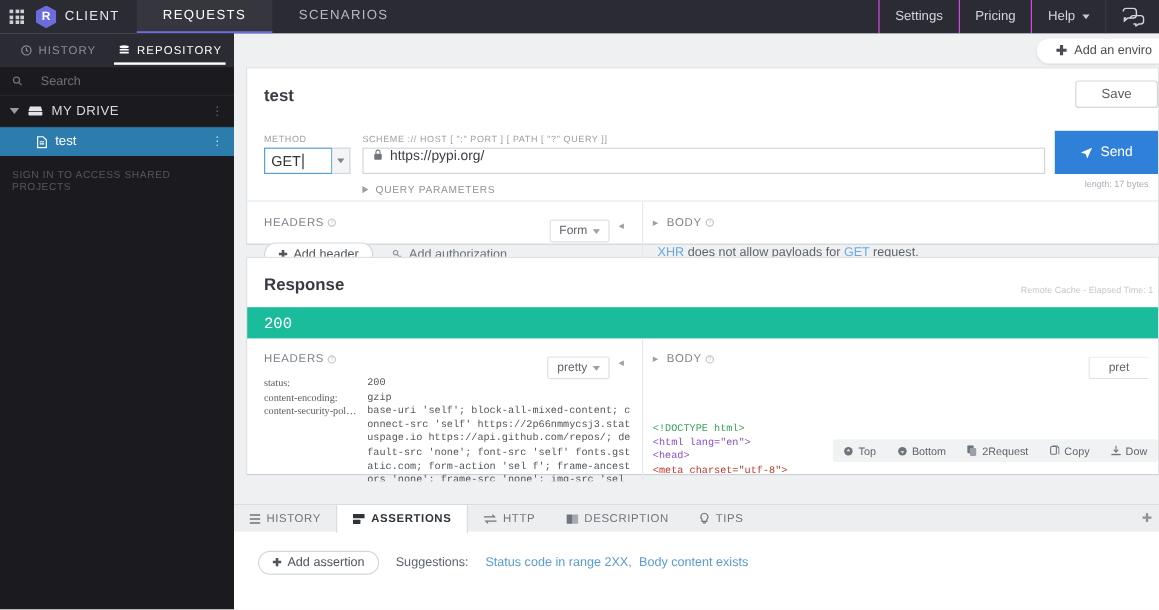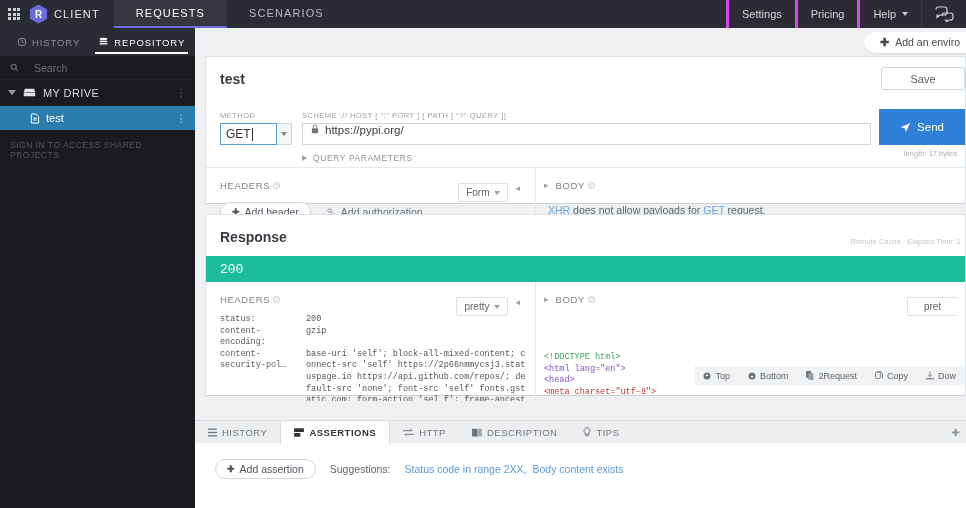--- a/index.html
+++ b/index.html
@@ -34,21 +34,21 @@
   .nav-tab {
     display: flex; align-items: center; padding: 0 22px;
     color: #b9b9c4; font-size: 11px; letter-spacing: 1.1px; cursor: pointer;
     border-bottom: 2px solid transparent;
   }
   .nav-tab.active { background: #36363f; color: #ffffff; border-bottom-color: #6c6ce0; }
   .topbar-spacer { flex: 1; }
   .top-right { display: flex; align-items: stretch; }
   .top-link {
     display: flex; align-items: center; padding: 0 13px; color: #d4d4dc;
-    font-size: 11px; cursor: pointer; border-left: 3px solid #d946ef;
+    font-size: 11px; cursor: pointer; border-left: 1px solid #d946ef;
   }
   .caret-dn {
     display:inline-block; margin-left:6px;
     border-left: 3.5px solid transparent; border-right: 3.5px solid transparent;
     border-top: 4px solid #c8c8d2;
   }
   .chat-ico { display:flex; align-items:center; padding: 0 12px; cursor:pointer; border-left:1px solid #3a3a43;}
 
   
   .sidebar {
@@ -109,21 +109,21 @@
     font-size: 10.5px; color: #4a4a52; cursor: pointer; margin-right: -8px;
     box-shadow: 0 1px 2px rgba(0,0,0,.10);
   }
   .card {
     background: #ffffff; margin: 0 0 0 10px; border: 1px solid #dfe2e5;
     border-bottom: 1px solid #cdd1d5;
   }
   .req-card { position: relative; height: 148px; }
   .card-title { font-size: 14px; font-weight: bold; color: #3a3a42; padding: 14px 0 0 14px; }
   .save-btn {
-    position: absolute; top: 10px; right: 0px; width: 84px; height: 23px;
+    position: absolute; top: 10px; right: 0px; width: 69px; height: 23px;
     background: #fff; border: 1px solid #d3d7db; border-radius: 3px;
     font-size: 11px; color: #5a5a62; display:flex; align-items:center; justify-content:center;
     cursor:pointer;
   }
   .lbl-sm { font-size: 7.5px; color: #9aa0a6; letter-spacing: .5px; }
   .method-row { display: flex; align-items: flex-end; gap: 0; padding: 10px 0 0 14px; }
   .method-block { width: 72px; }
   .method-input {
     width: 72px; height: 22px; border: 1px solid #5a9fd4; background: #fff;
     font-size: 12px; color: #33333a; padding: 0 5px; display:flex; align-items:center;
@@ -180,21 +180,21 @@
     font-family: "Liberation Mono", monospace;
   }
   .resp-split { display:flex; height: 119px; }
   .resp-left { width: 330px; border-right: 1px solid #e6e9ec; position:relative; overflow:hidden;}
   .resp-right { flex: 1; position: relative; overflow: hidden; }
   .kv {
     font-family: "Liberation Mono", monospace; font-size: 8.5px; color: #55565c;
     padding: 6px 6px 0 14px; line-height: 11.6px;
   }
   .kv .row { display: flex; }
-  .kv .k { width: 86px; flex: none; color: #5a5b61; }
+  .kv .k { width: 86px; flex: none; color: #5a5b61; font-family: Liberation Serif, serif; }
   .kv .v { flex: 1; word-break: break-all; }
   .code {
     font-family: "Liberation Mono", monospace; font-size: 8.5px; line-height: 11.5px;
     padding: 0 0 0 8px; position: absolute; bottom: 3px; left: 0;
   }
   .c-tag { color: #3aa35a; }
   .c-el  { color: #8a50c8; }
   .c-at  { color: #c0392b; }
   .float-tools {
     position: absolute; right: 0; bottom: 16px; height: 19px; background: #f1f2f3;

